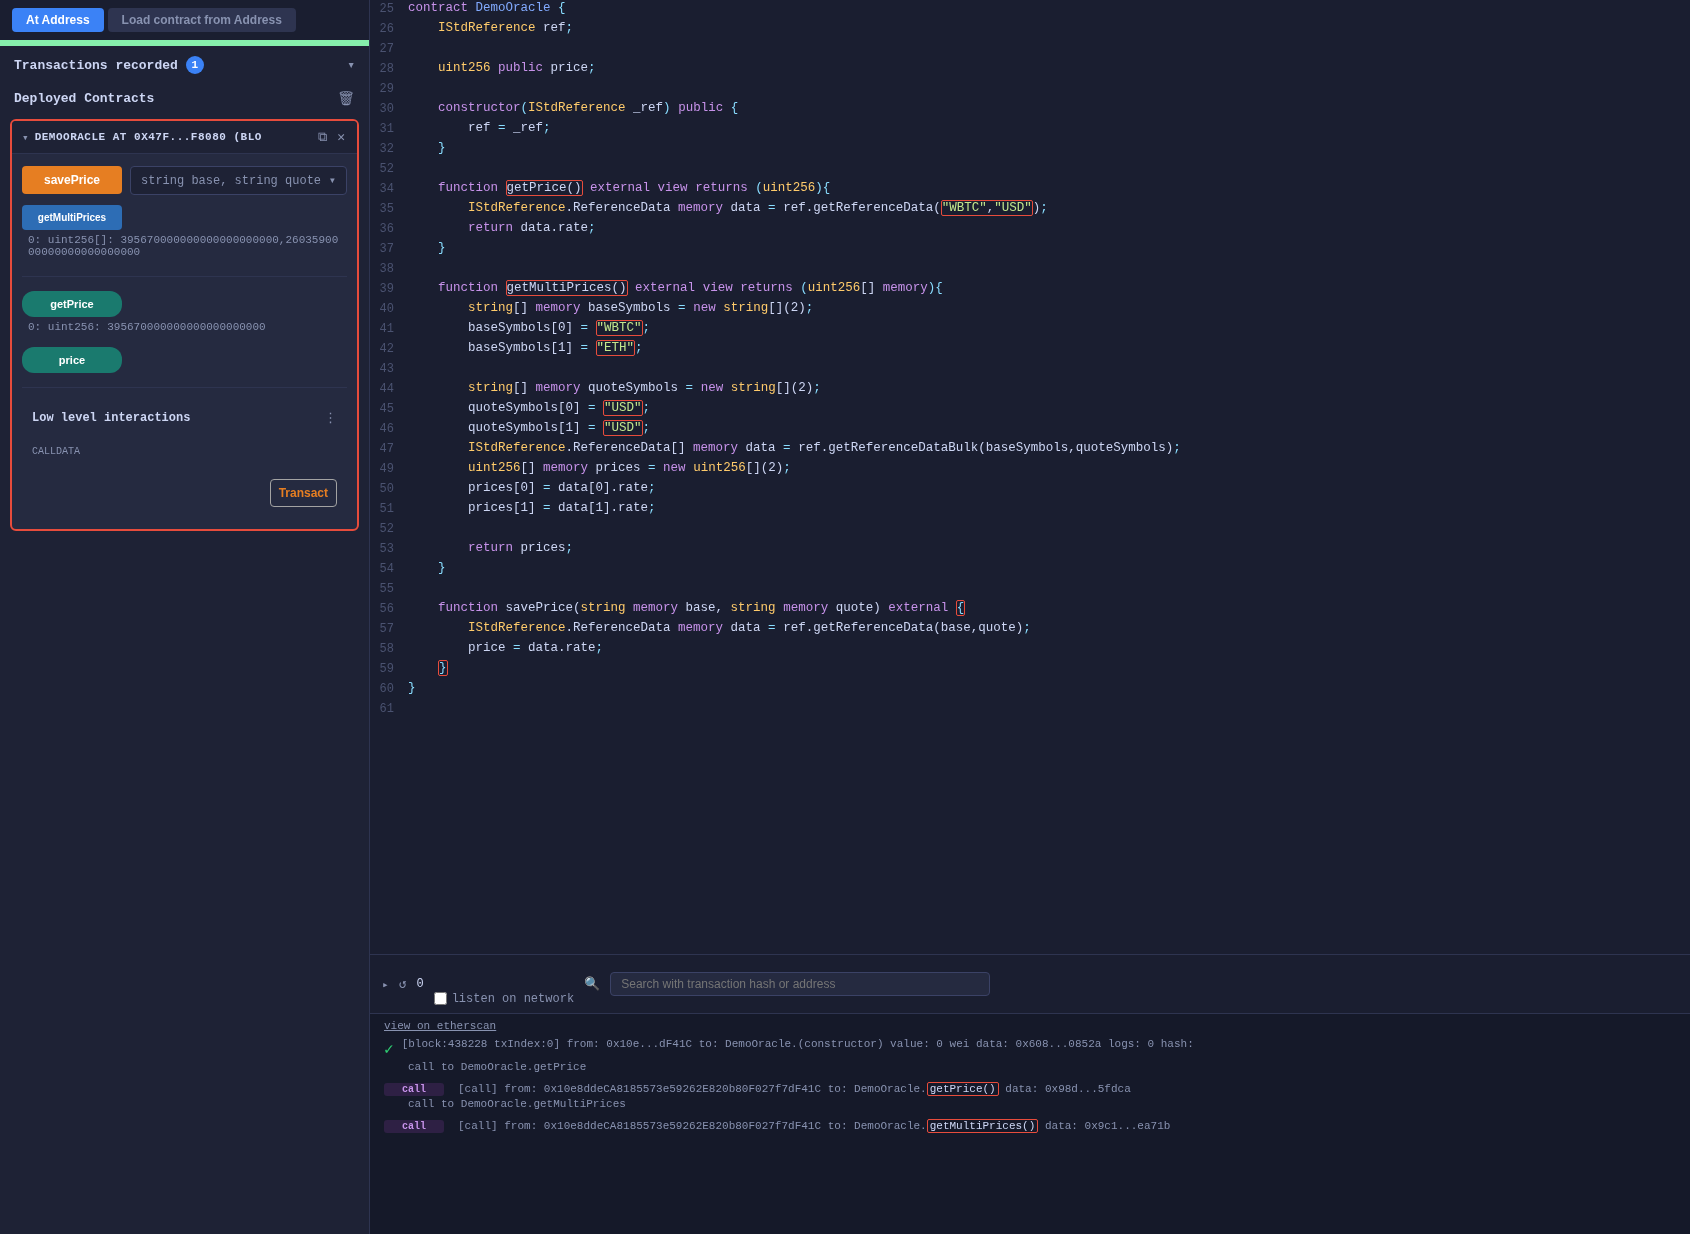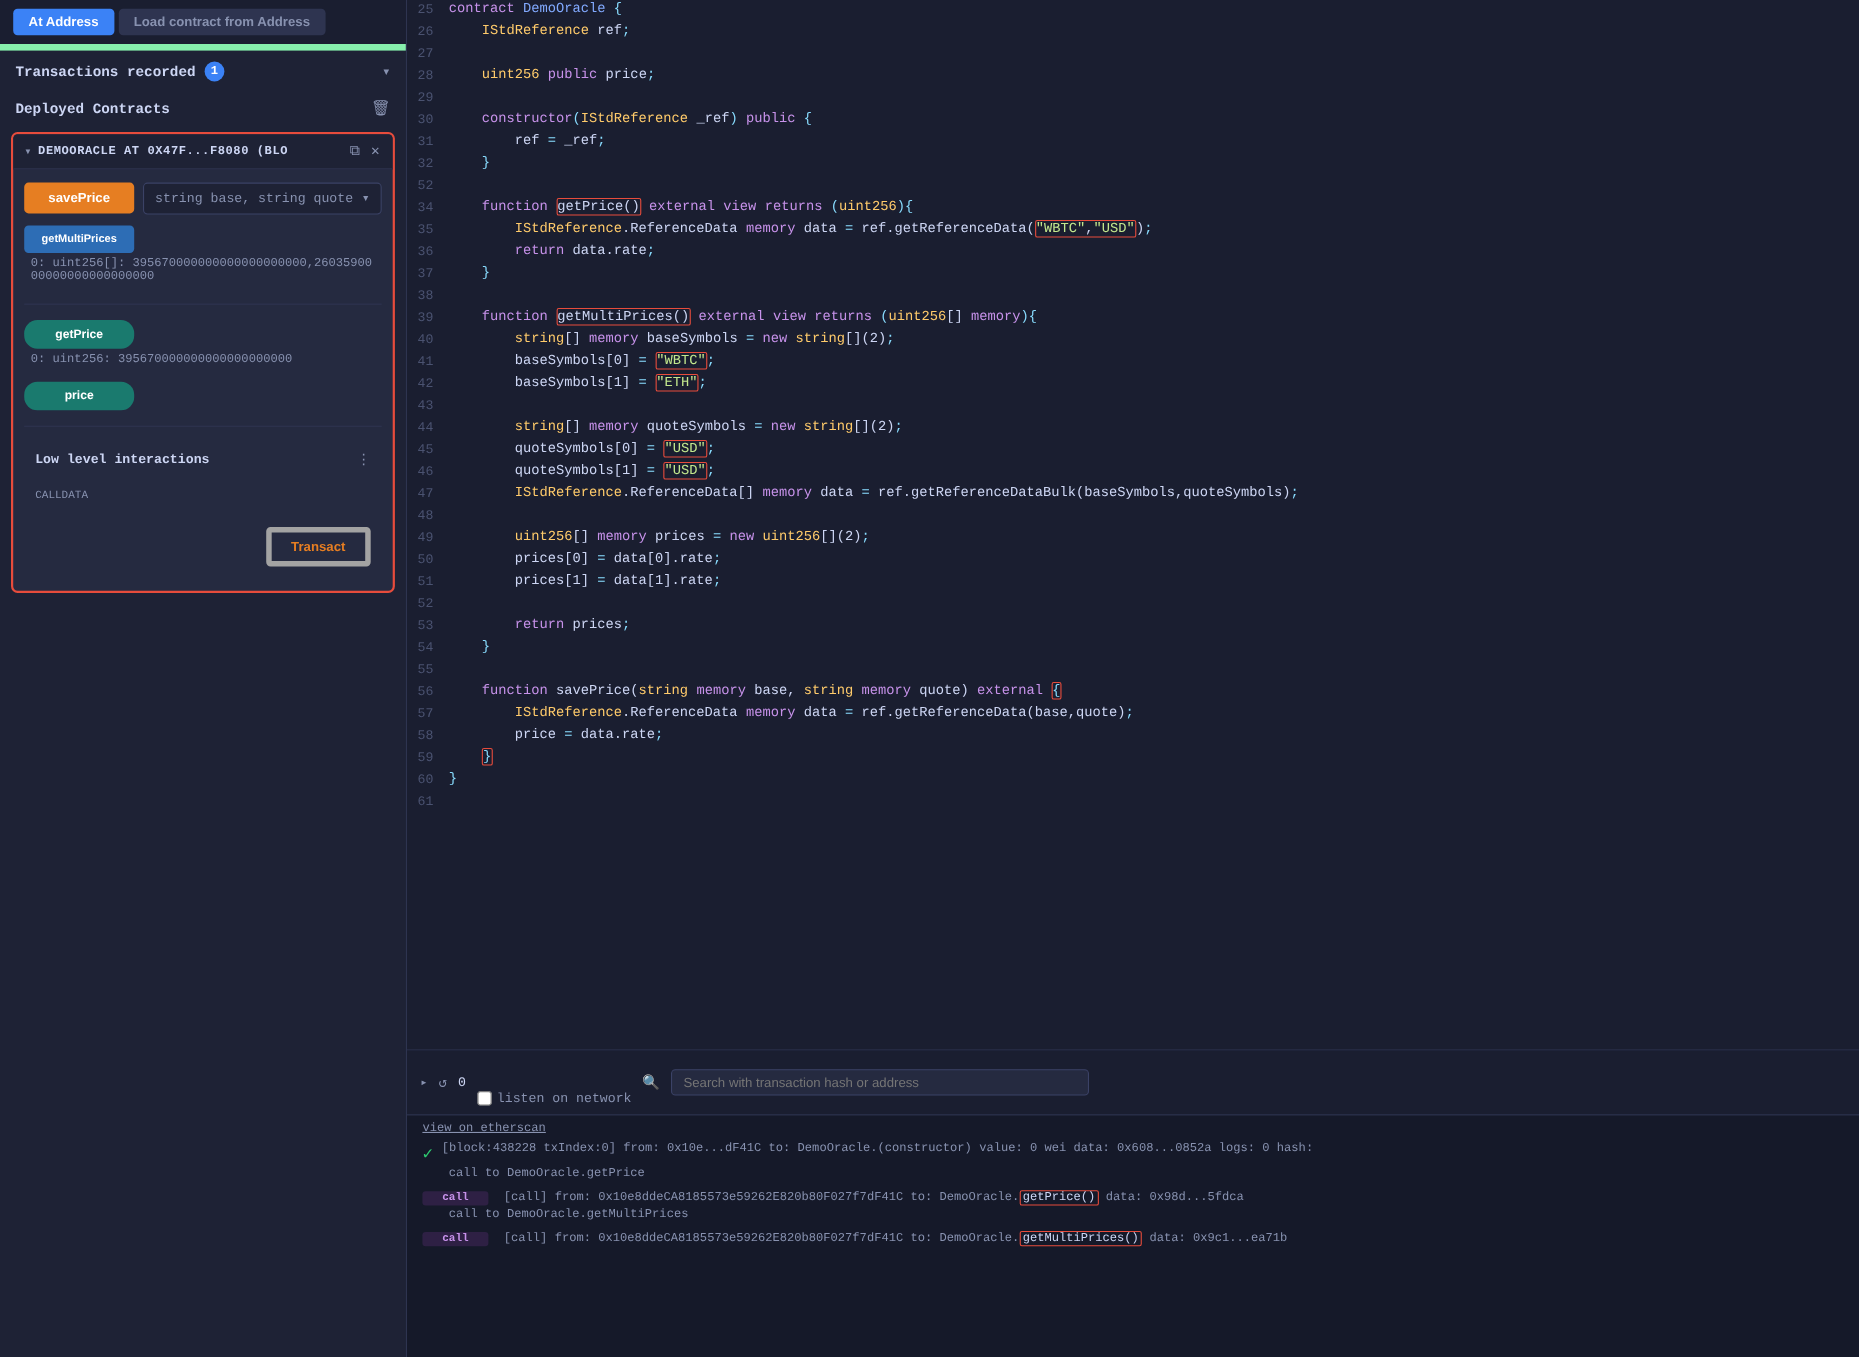--- a/index.html
+++ b/index.html
@@ -239,23 +239,23 @@
 
     .transact-row {
       display: flex;
       justify-content: flex-end;
       padding: 4px 10px 10px 10px;
     }
 
     .btn-transact {
       background: transparent;
       color: #e67e22;
-      border: 5px solid #a3a3a3;
+      border: 1px solid #a3a3a3;
       border-radius: 4px;
-      padding: 6px 18px;
+      padding: 6px 8px;
       font-size: 12px;
       font-weight: 600;
       cursor: pointer;
     }
 
     
     .right-panel {
       flex: 1;
       display: flex;
       flex-direction: column;
@@ -615,24 +615,20 @@
     <div class="code-line">
       <span class="line-num">46</span>
       <span class="code-content">        quoteSymbols[1] <span class="punct">=</span> <span class="highlight-box"><span class="str">"USD"</span></span><span class="punct">;</span></span>
     </div>
 
     <div class="code-line">
       <span class="line-num">47</span>
       <span class="code-content">        <span class="type">IStdReference</span>.ReferenceData[] <span class="kw">memory</span> data <span class="punct">=</span> ref.getReferenceDataBulk(baseSymbols,quoteSymbols)<span class="punct">;</span></span>
     </div>
 
-    <div class="code-line">
-      <span class="line-num">48</span>
-      <span class="code-content"></span>
-    </div>
 
     <div class="code-line">
       <span class="line-num">49</span>
       <span class="code-content">        <span class="type">uint256</span>[] <span class="kw">memory</span> prices <span class="punct">=</span> <span class="kw">new</span> <span class="type">uint256</span>[](2)<span class="punct">;</span></span>
     </div>
 
     <div class="code-line">
       <span class="line-num">50</span>
       <span class="code-content">        prices[0] <span class="punct">=</span> data[0].rate<span class="punct">;</span></span>
     </div>

